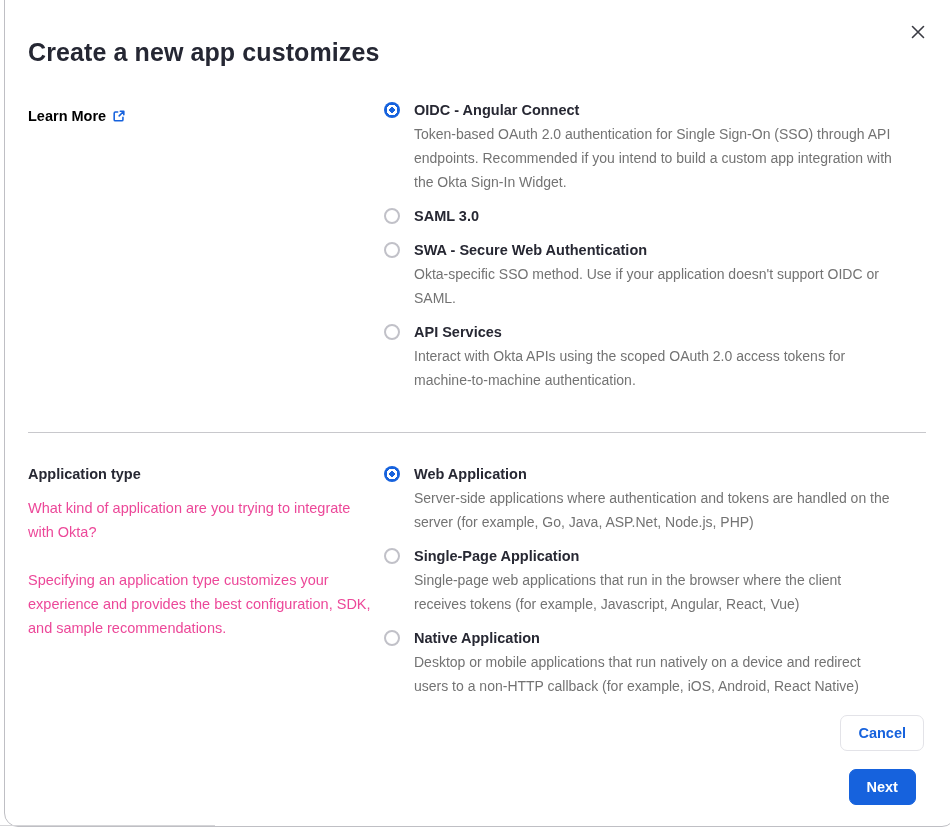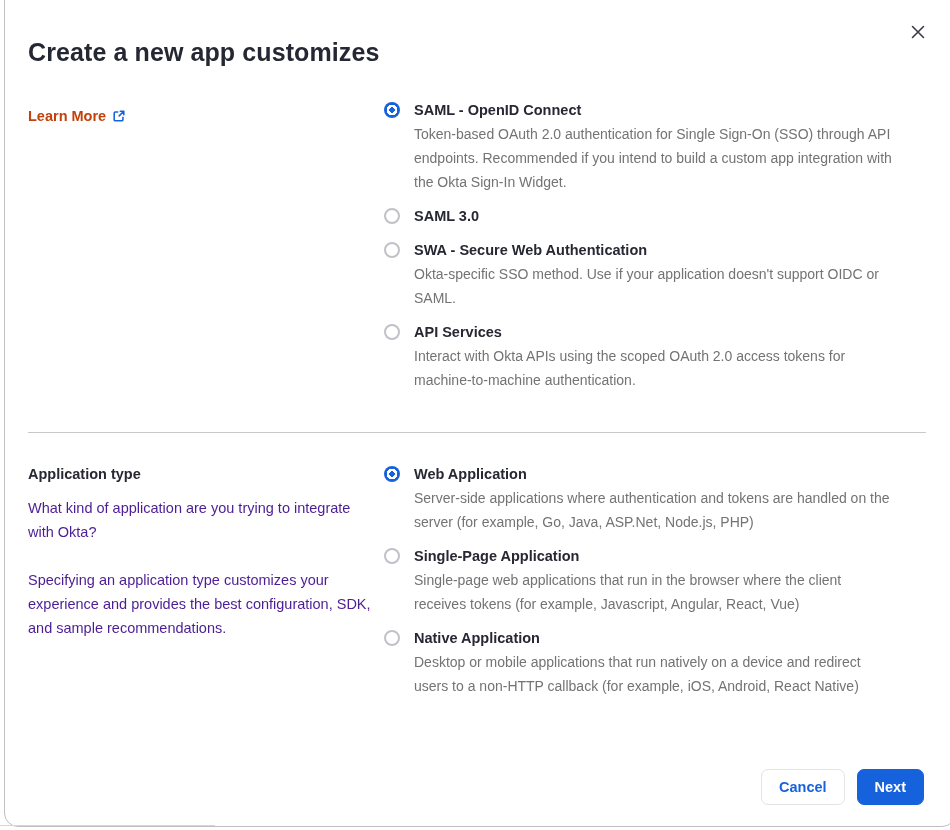--- a/index.html
+++ b/index.html
@@ -53,30 +53,30 @@
     line-height: 24px;
     color: #272833;
   }
   .learn-more {
     margin-top: 10px;
     display: inline-flex;
     align-items: center;
     gap: 6px;
     font-size: 14.5px;
     font-weight: 700;
-    color: #c2410c;
+    color: #000000;
     text-decoration: none;
     cursor: pointer;
     text-align: center;
   }
   .para {
     margin-top: 10px;
     font-size: 14.5px;
     line-height: 24px;
-    color: #4c1d95;
+    color: #ec4899;
   }
   .para + .para { margin-top: 24px; }
   .option {
     display: flex;
     gap: 14px;
     margin-bottom: 10px;
   }
   .radio {
     flex-shrink: 0;
     width: 16px; height: 16px;
@@ -106,22 +106,23 @@
   .divider {
     border: none;
     border-top: 1px solid #c8c8cc;
     margin: 30px 0 29px 0;
   }
   .footer {
     position: absolute;
     right: 26px;
     bottom: 25px;
     display: flex;
-    gap: 12px;
+    gap: 18px;
     align-items: center;
+    flex-direction: column;
   }
   .btn {
     height: 36px;
     padding: 0 17px;
     font-family: "Liberation Sans", "DejaVu Sans", sans-serif;
     font-size: 14.5px;
     font-weight: 700;
     border-radius: 7px;
     cursor: pointer;
     display: inline-flex;
@@ -169,21 +170,21 @@
           <path d="M6.5 3.5 H3.8 C2.8 3.5 2.5 3.8 2.5 4.8 V12.2 C2.5 13.2 2.8 13.5 3.8 13.5 H11.2 C12.2 13.5 12.5 13.2 12.5 12.2 V9.5" stroke="#1662dd" stroke-width="1.8" fill="none" stroke-linecap="round"></path>
           <path d="M9.5 2.5 H13.5 V6.5 M13.2 2.8 L8.2 7.8" stroke="#1662dd" stroke-width="1.8" fill="none" stroke-linecap="round" stroke-linejoin="round"></path>
         </svg>
       </a>
     </div>
     <div class="section-right">
 
       <div class="option">
         <div class="radio selected"></div>
         <div class="option-text">
-          <div class="option-label">SAML - OpenID Connect</div>
+          <div class="option-label">OIDC - Angular Connect</div>
           <div class="option-desc">Token-based OAuth 2.0 authentication for Single Sign-On (SSO) through API endpoints. Recommended if you intend to build a custom app integration with the Okta Sign-In Widget.</div>
         </div>
       </div>
 
       <div class="option">
         <div class="radio"></div>
         <div class="option-text">
           <div class="option-label">SAML 3.0</div>
         </div>
       </div>

